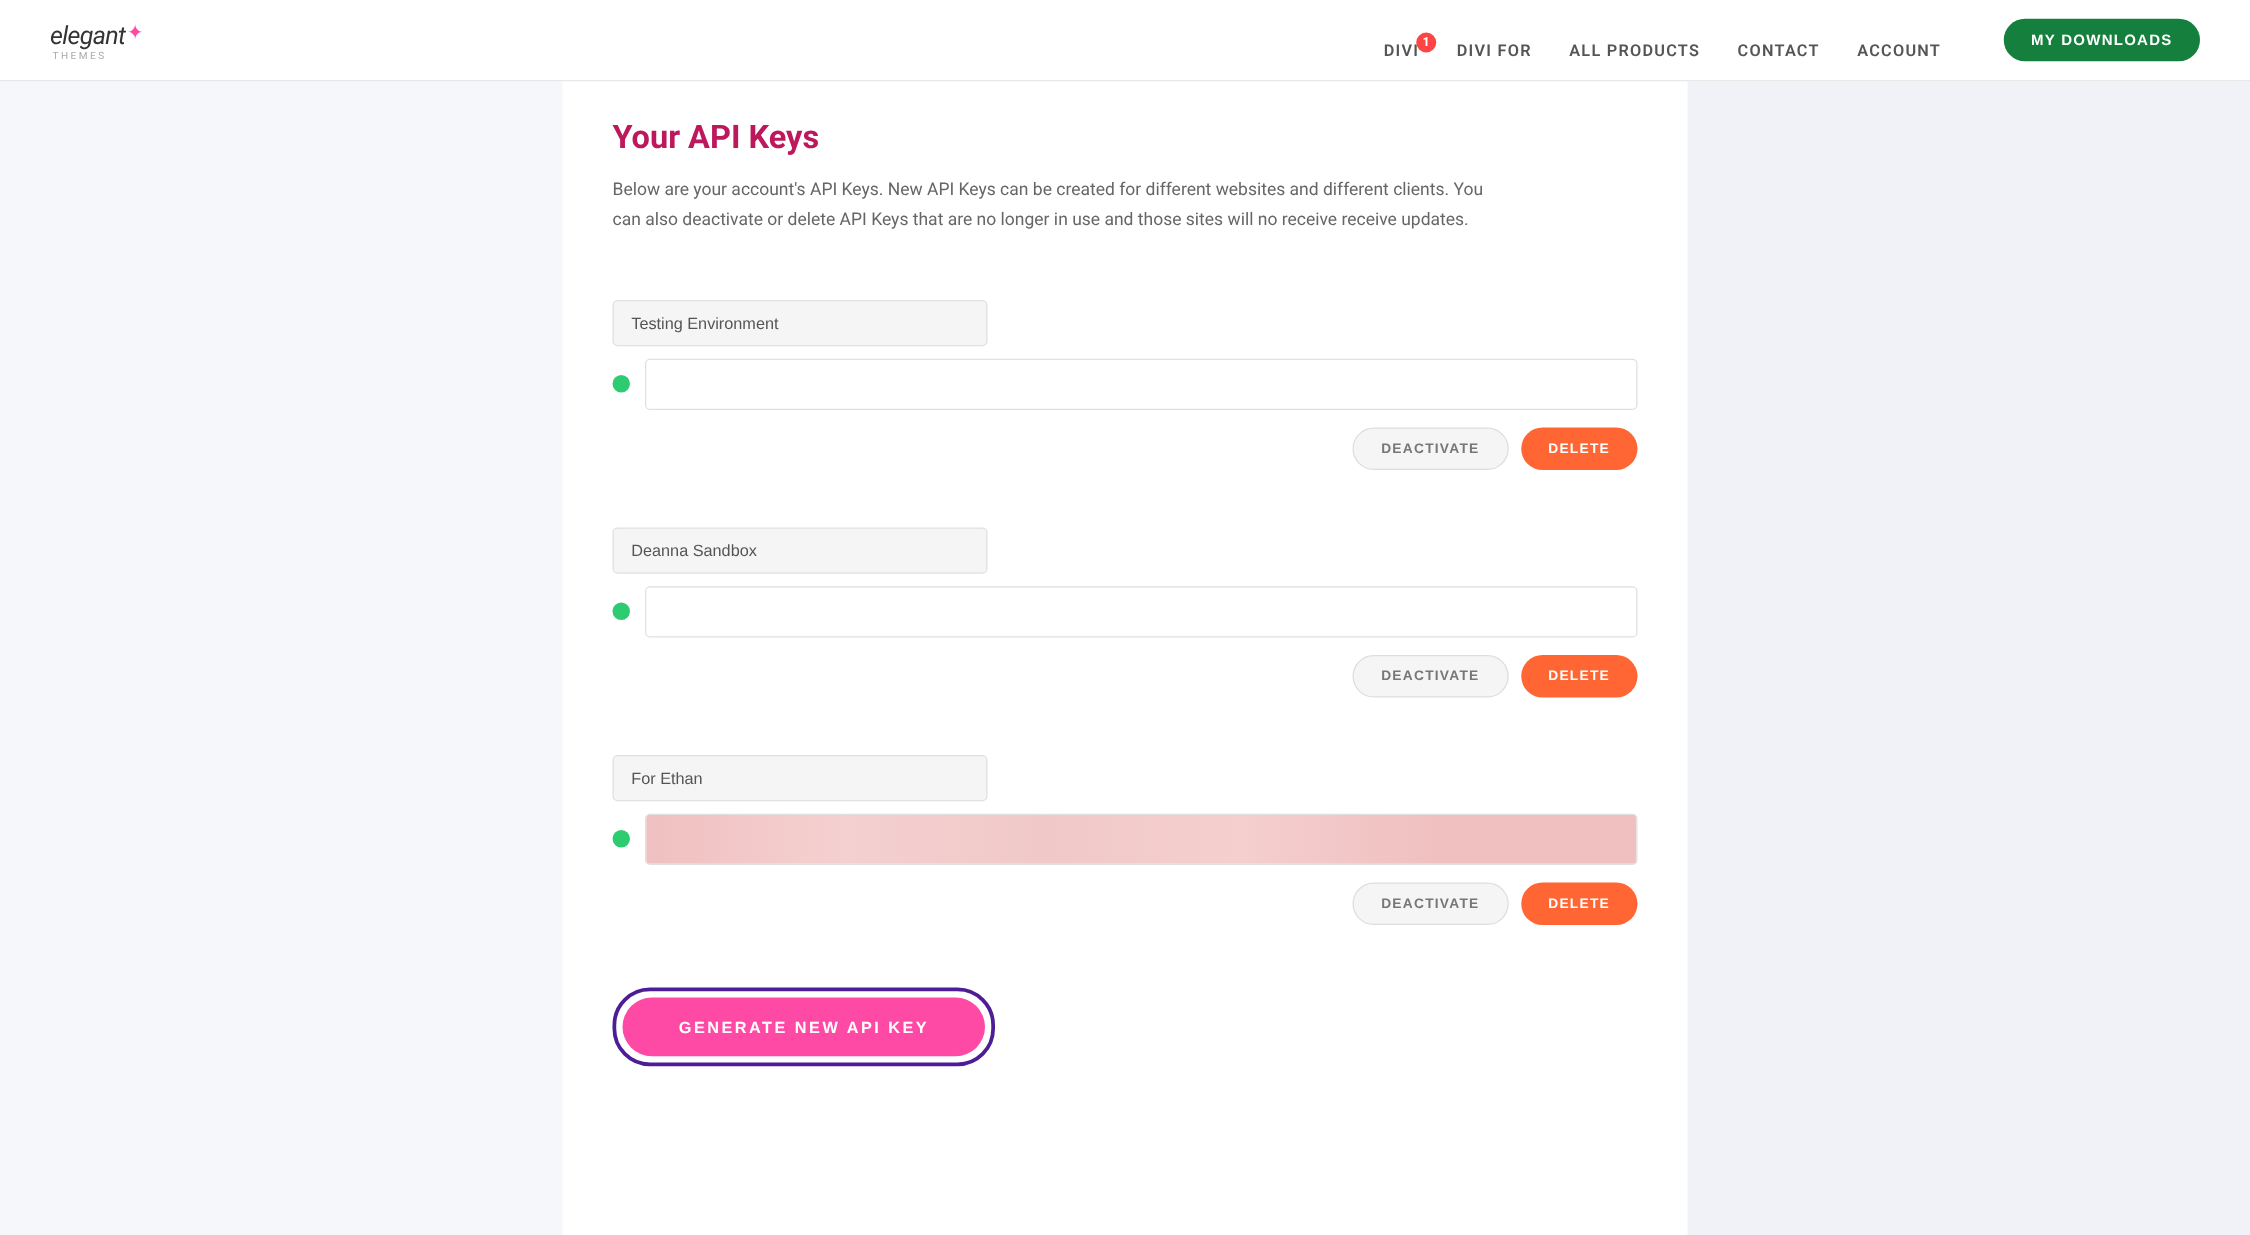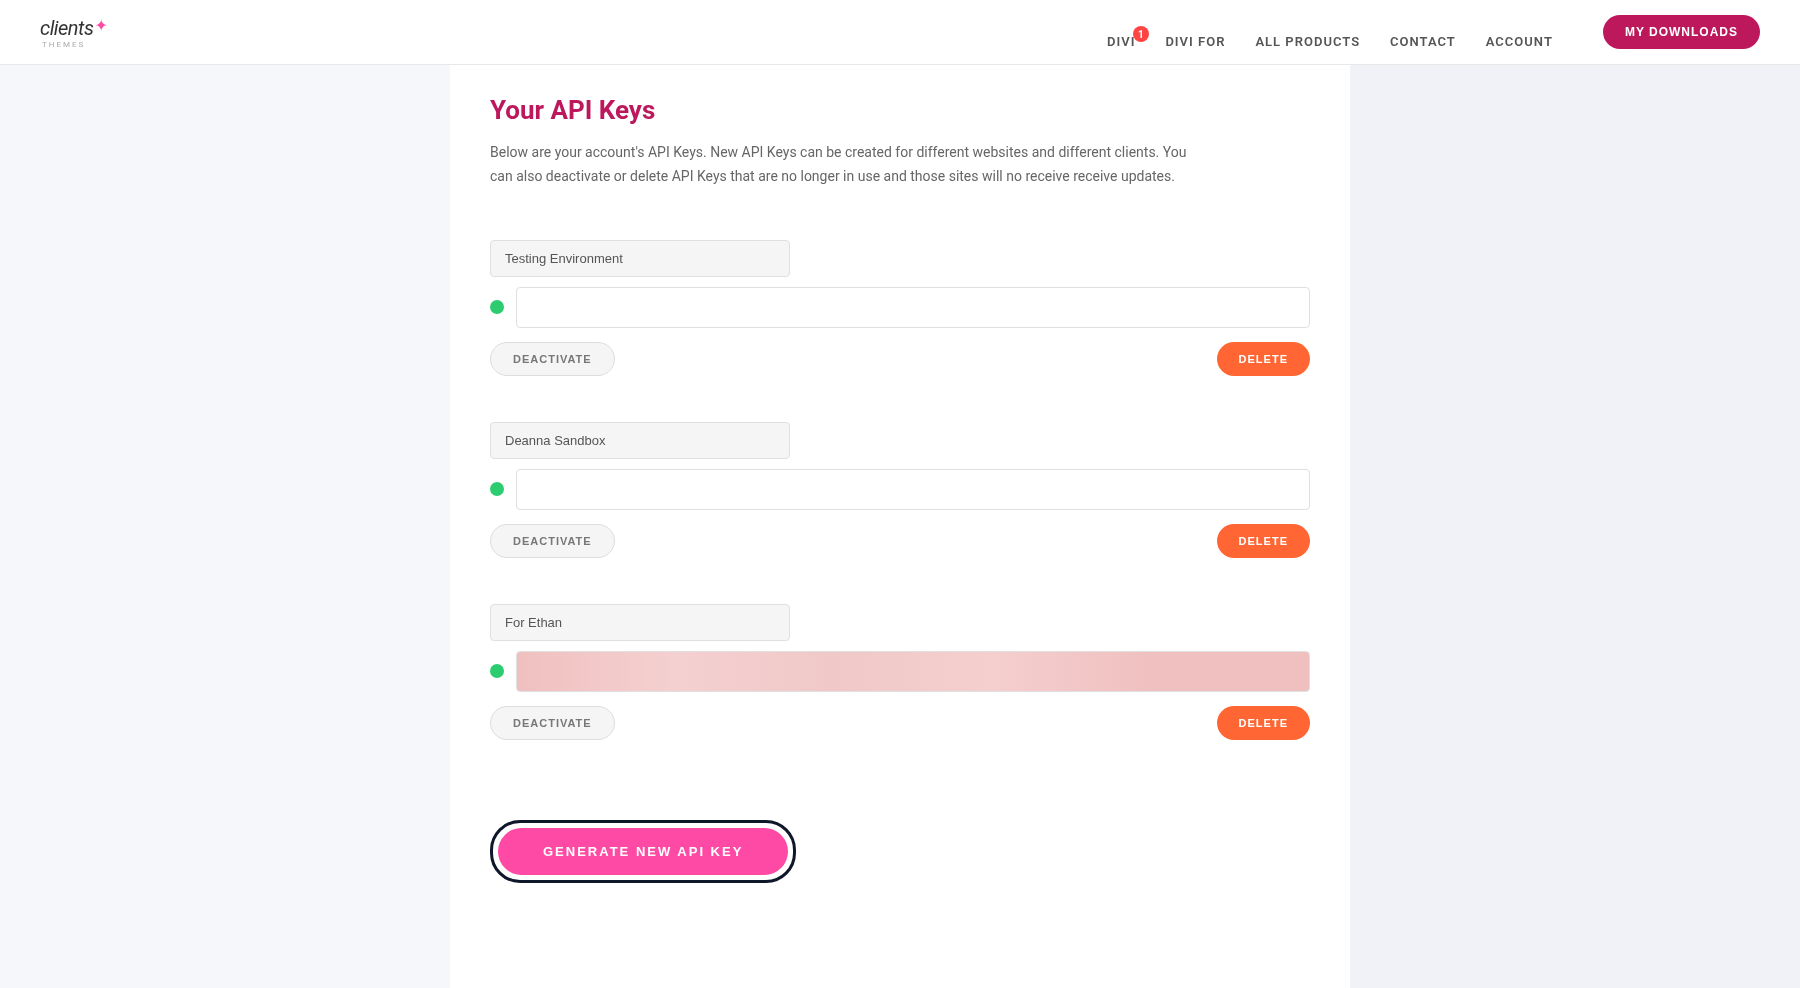--- a/index.html
+++ b/index.html
@@ -48,21 +48,21 @@
       border-radius: 50%;
       width: 16px;
       height: 16px;
       font-size: 10px;
       display: flex;
       align-items: center;
       justify-content: center;
       font-weight: bold;
     }
     .my-downloads-btn {
-      background: #be185d;
+      background: #15803d;
       color: white;
       border: none;
       border-radius: 25px;
       padding: 10px 22px;
       font-size: 12px;
       font-weight: 700;
       letter-spacing: 1px;
       text-transform: uppercase;
       cursor: pointer;
       margin-left: 20px;
@@ -143,21 +143,21 @@
       background: #fff;
     }
 
     .api-key-input.blurred {
       background: linear-gradient(90deg, #f0c0c0 0%, #f5d0d0 20%, #f0c8c8 40%, #f5cece 60%, #f0c0c0 80%);
       color: transparent;
     }
 
     .actions-row {
       display: flex;
-      justify-content: space-between;
+      justify-content: flex-end;
       gap: 10px;
       margin-bottom: 30px;
     }
 
     .deactivate-btn {
       background: #f5f5f5;
       border: 1px solid #ddd;
       border-radius: 25px;
       padding: 10px 22px;
       font-size: 11px;
@@ -183,25 +183,24 @@
 
     
     .generate-area {
       display: flex;
       justify-content: flex-start;
       margin-top: 20px;
       padding: 20px 0;
     }
 
     .generate-btn-wrapper {
-      border: 3px solid #0f172a;
+      border: 3px solid #4c1d95;
       border-radius: 30px;
       padding: 5px;
       display: inline-block;
-      margin-top: 30px;
     }
 
     .generate-btn {
       background: #ff4aa5;
       border: none;
       border-radius: 25px;
       padding: 16px 45px;
       font-size: 13px;
       font-weight: 700;
       letter-spacing: 2px;
@@ -264,21 +263,21 @@
 </head>
 <body>
 
 <div class="left-sidebar"></div>
 <div class="right-sidebar"></div>
 
 <header class="header">
   <div class="logo-area">
     <div class="logo-wrapper">
       <div class="logo-top-line">
-        <span class="logo-elegant">clients</span>
+        <span class="logo-elegant">elegant</span>
         <span class="logo-star-pink">✦</span>
       </div>
       <span class="logo-themes-sub">themes</span>
     </div>
   </div>
   <nav class="nav">
     <div class="nav-item" style="position:relative;">
       <span>DIVI</span>
       <span class="nav-badge">1</span>
     </div>

